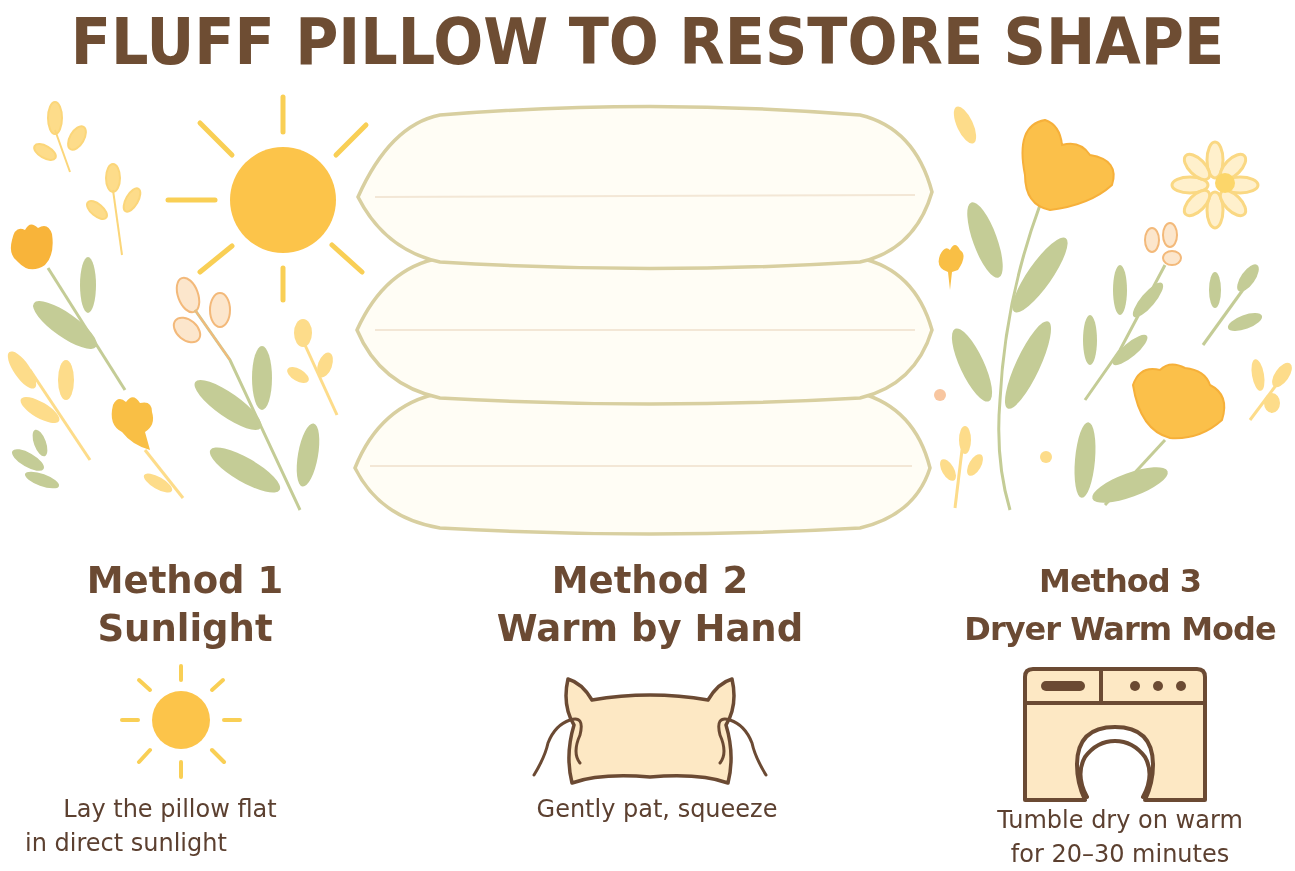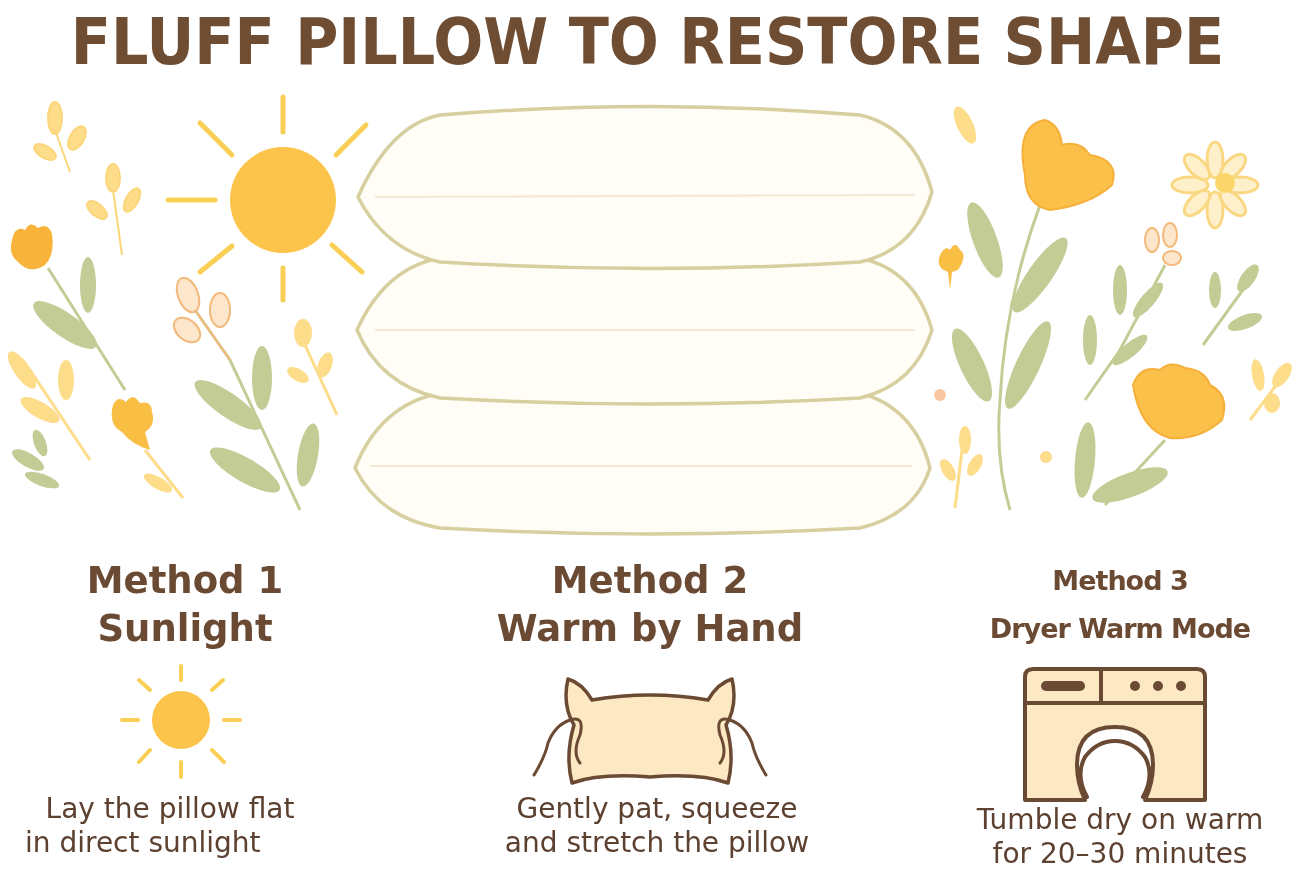--- a/index.html
+++ b/index.html
@@ -1,27 +1,27 @@
 <!DOCTYPE html>
 <html><head>
 <meta charset="utf-8">
 <style>
   html, body { margin:0; padding:0; background:#ffffff; }
   body { width:1295px; height:871px; position:relative; overflow:hidden; font-family:"DejaVu Sans", sans-serif; color:#6b4a33; }
   .title { position:absolute; left:0; top:2px; width:1295px; text-align:center; font-family:"DejaVu Sans", sans-serif; font-weight:bold; font-size:64px; letter-spacing:0px; color:#6e4d33; line-height:80px; transform:scaleX(0.92); transform-origin:center; }
   .art { position:absolute; left:0; top:0; }
   .method { position:absolute; text-align:center; }
   .method-title { font-weight:bold; font-size:37px; line-height:48px; color:#6b4a33; }
-  .method-desc { font-size:28px; line-height:34px; color:#5c4030; }
+  .method-desc { font-size:24px; line-height:34px; color:#5c4030; }
   #m1 { left:40px; top:557px; width:290px; }
   #m1 .method-desc { position:absolute; left:-20px; top:235px; width:300px; }
   #m2 { left:470px; top:557px; width:360px; }
   #m2 .method-desc { position:absolute; left:7px; top:235px; width:360px; }
   #m3 { left:945px; top:557px; width:350px; }
-  #m3 .method-title { font-size:27px; letter-spacing:-1px; }
+  #m3 .method-title { font-size:32px; letter-spacing:-1px; }
   #m3 .method-desc { position:absolute; left:0; top:246px; width:350px;text-align:center; }
   .icon-wrap { position:absolute; }
 </style>
 </head>
 <body>
 
 <div class="title">FLUFF PILLOW TO RESTORE SHAPE</div>
 
 <svg class="art" width="1295" height="871" viewBox="0 0 1295 871">
 
@@ -194,21 +194,20 @@
 <div class="method" id="m2">
   <div class="method-title">Method 2</div>
   <div class="method-title">Warm by Hand</div>
   <svg class="icon-wrap" style="left:60px;top:108px;" width="240" height="125" viewBox="0 0 240 125">
     <path d="M38 14 Q52 18 62 35 Q120 25 178 35 Q188 18 202 14 Q208 40 196 60 Q205 90 198 118 Q170 108 120 112 Q70 108 42 118 Q35 90 44 60 Q32 40 38 14Z" fill="#fde8c4" stroke="#6b4a33" stroke-width="3.5" stroke-linejoin="round"></path>
     <path d="M4 110 Q15 92 18 78 Q25 60 40 55 Q55 50 50 70 Q42 88 50 98" fill="none" stroke="#6b4a33" stroke-width="3" stroke-linecap="round"></path>
     <path d="M236 110 Q225 92 222 78 Q215 60 200 55 Q185 50 190 70 Q198 88 190 98" fill="none" stroke="#6b4a33" stroke-width="3" stroke-linecap="round"></path>
   </svg>
   <div class="method-desc">
     <div>Gently pat, squeeze</div>
-    <div>and stretch the pillow</div>
   </div>
 </div>
 
 <div class="method" id="m3">
   <div class="method-title">Method 3</div>
   <div class="method-title">Dryer Warm Mode</div>
   <svg class="icon-wrap" style="left:70px;top:108px;" width="200" height="140" viewBox="0 0 200 140">
     <path d="M10 12 Q10 4 18 4 L182 4 Q190 4 190 12 L190 135 L130 135 Q138 118 138 100 Q138 62 100 62 Q62 62 62 100 Q62 118 70 135 L10 135Z" fill="#fde8c4" stroke="#6b4a33" stroke-width="4" stroke-linejoin="round"></path>
     <line x1="10" y1="38" x2="190" y2="38" stroke="#6b4a33" stroke-width="4"></line>
     <line x1="86" y1="4" x2="86" y2="38" stroke="#6b4a33" stroke-width="4"></line>

